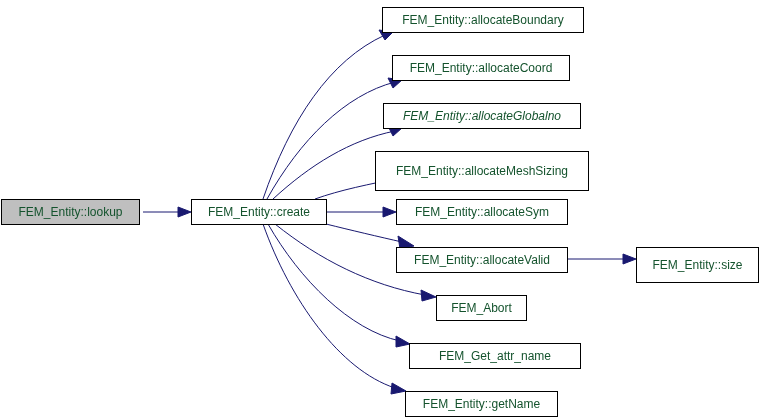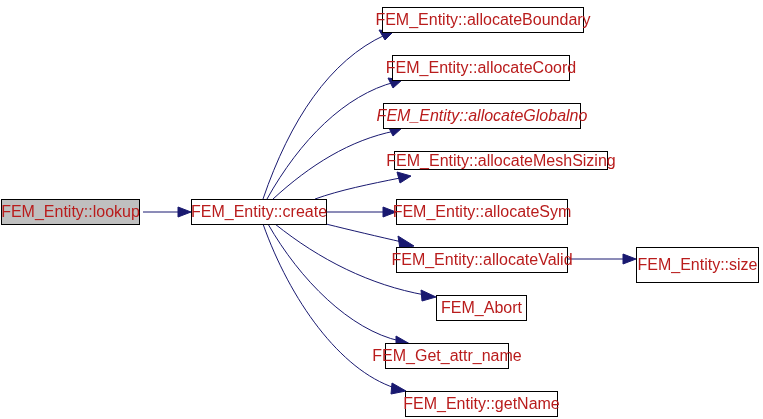--- a/index.html
+++ b/index.html
@@ -4,22 +4,22 @@
   <style>
     html, body { margin: 0; padding: 0; background: #ffffff; }
     body { width: 763px; height: 419px; position: relative; overflow: hidden; }
     #graph { position: absolute; left: 0; top: 0; width: 763px; height: 419px; }
     .node {
       position: absolute;
       box-sizing: border-box;
       border: 1px solid #000000;
       background: #ffffff;
       font-family: "Liberation Sans", sans-serif;
-      font-size: 16px;
-      color: #b91c1c;
+      font-size: 12px;
+      color: #14532d;
       display: flex;
       align-items: center;
       justify-content: center;
       white-space: nowrap;
       cursor: pointer;
     }
     .node.root { background: #bfbfbf; }
     svg.edges { position: absolute; left: 0; top: 0; }
     svg.edges path { fill: none; stroke: #191970; stroke-width: 1; }
     svg.edges polygon { fill: #191970; stroke: #191970; stroke-width: 1; }
@@ -73,20 +73,20 @@
       <path d="M263,224 C290,300 340,370 395,388"></path>
       <polygon points="392,383 406,391 391,394"></polygon>
     </g>
   </svg>
 
   <div class="node root" style="left:1px;top:199px;width:139px;height:26px;">FEM_Entity::lookup</div>
   <div class="node" style="left:191px;top:199px;width:136px;height:26px;">FEM_Entity::create</div>
   <div class="node" style="left:382px;top:7px;width:202px;height:26px;">FEM_Entity::allocateBoundary</div>
   <div class="node" style="left:392px;top:55px;width:178px;height:26px;">FEM_Entity::allocateCoord</div>
   <div class="node" style="left:383px;top:103px;width:198px;height:26px;font-style:italic;">FEM_Entity::allocateGlobalno</div>
-  <div class="node" style="left:375px;top:151px;width:214px;height:19px;margin-left:19px;">FEM_Entity::allocateMeshSizing</div>
+  <div class="node" style="left:375px;top:151px;width:214px;height:40px;">FEM_Entity::allocateMeshSizing</div>
   <div class="node" style="left:396px;top:199px;width:172px;height:26px;">FEM_Entity::allocateSym</div>
   <div class="node" style="left:396px;top:247px;width:172px;height:26px;">FEM_Entity::allocateValid</div>
   <div class="node" style="left:636px;top:247px;width:123px;height:36px;">FEM_Entity::size</div>
   <div class="node" style="left:436px;top:295px;width:91px;height:26px;">FEM_Abort</div>
-  <div class="node" style="left:385px;top:343px;width:124px;height:26px;">FEM_Get_attr_name</div>
+  <div class="node" style="left:409px;top:343px;width:172px;height:26px;">FEM_Get_attr_name</div>
   <div class="node" style="left:405px;top:391px;width:153px;height:26px;">FEM_Entity::getName</div>
 </div>
 
 </body></html>

